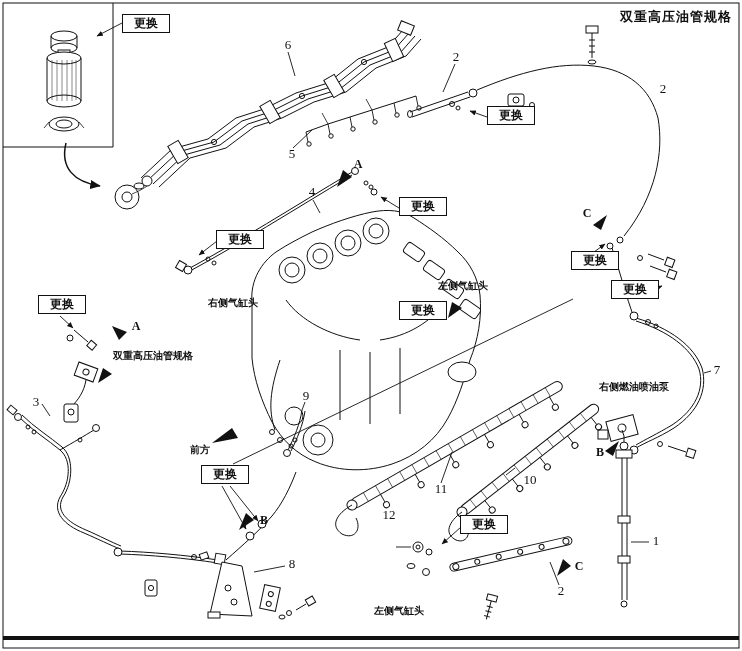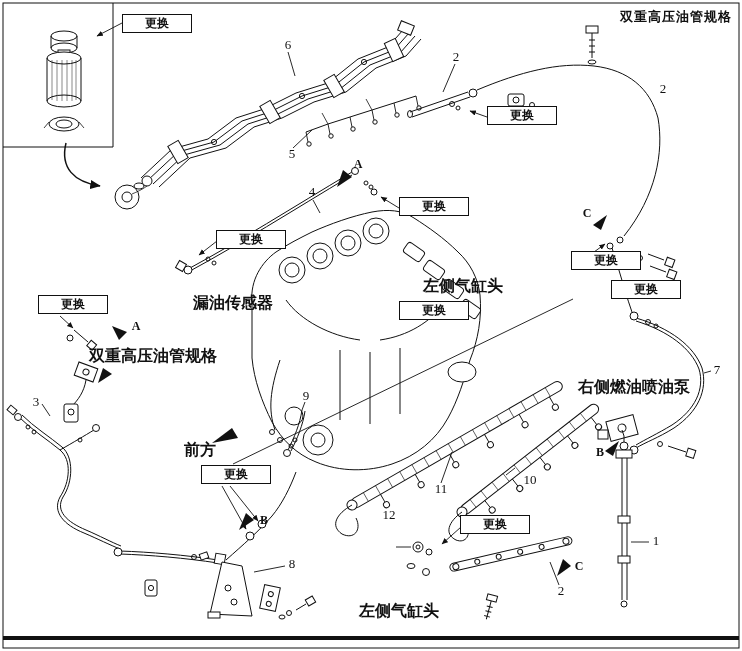--- a/index.html
+++ b/index.html
@@ -7,34 +7,34 @@
     position:relative; width:742px; height:651px; background:#fff;
     font-family:"Liberation Sans", sans-serif; overflow:hidden; color:#111;
   }
   .art { position:absolute; left:0; top:0; }
   .title {
     position:absolute; top:8px; right:10px;
     font-size:13px; font-weight:bold; letter-spacing:1px; white-space:nowrap;
   }
   .callout {
     position:absolute; border:1px solid #111; background:#fff;
-    padding:1px 22px; font-size:12px; font-weight:bold; line-height:15px;
+    padding:1px 11px; font-size:12px; font-weight:bold; line-height:15px;
     white-space:nowrap; z-index:3;
   }
   .num {
     position:absolute; transform:translate(-50%,-50%);
     font-family:"Liberation Serif", serif; font-size:13px; z-index:3;
   }
   .letter {
     position:absolute; transform:translate(-50%,-50%);
     font-family:"Liberation Serif", serif; font-size:12px; font-weight:bold; z-index:3;
   }
   .cn {
     position:absolute; transform:translate(-50%,-50%);
-    font-size:16px; font-weight:bold; white-space:nowrap; z-index:3;
+    font-size:10px; font-weight:bold; white-space:nowrap; z-index:3;
   }
 </style>
 </head>
 <body>
 
 <div class="stage">
 
   <svg class="art" width="742" height="651" viewBox="0 0 742 651">
     <defs>
       <marker id="arw" markerWidth="8" markerHeight="7" refX="6.5" refY="3" orient="auto">
@@ -414,20 +414,20 @@
   <span class="num" style="left:656px;top:541px">1</span>
   <span class="num" style="left:561px;top:591px">2</span>
 
   <span class="letter" style="left:358px;top:164px">A</span>
   <span class="letter" style="left:136px;top:326px">A</span>
   <span class="letter" style="left:264px;top:520px">B</span>
   <span class="letter" style="left:600px;top:452px">B</span>
   <span class="letter" style="left:587px;top:213px">C</span>
   <span class="letter" style="left:579px;top:566px">C</span>
 
-  <span class="cn" style="left:233px;top:303px">漏油传感器</span>
+  <span class="cn" style="left:233px;top:303px">右侧气缸头</span>
   <span class="cn" style="left:463px;top:286px">左侧气缸头</span>
   <span class="cn" style="left:153px;top:356px">双重高压油管规格</span>
   <span class="cn" style="left:634px;top:387px">右侧燃油喷油泵</span>
   <span class="cn" style="left:200px;top:450px">前方</span>
   <span class="cn" style="left:399px;top:611px">左侧气缸头</span>
 
 </div>
 
 </body></html>

